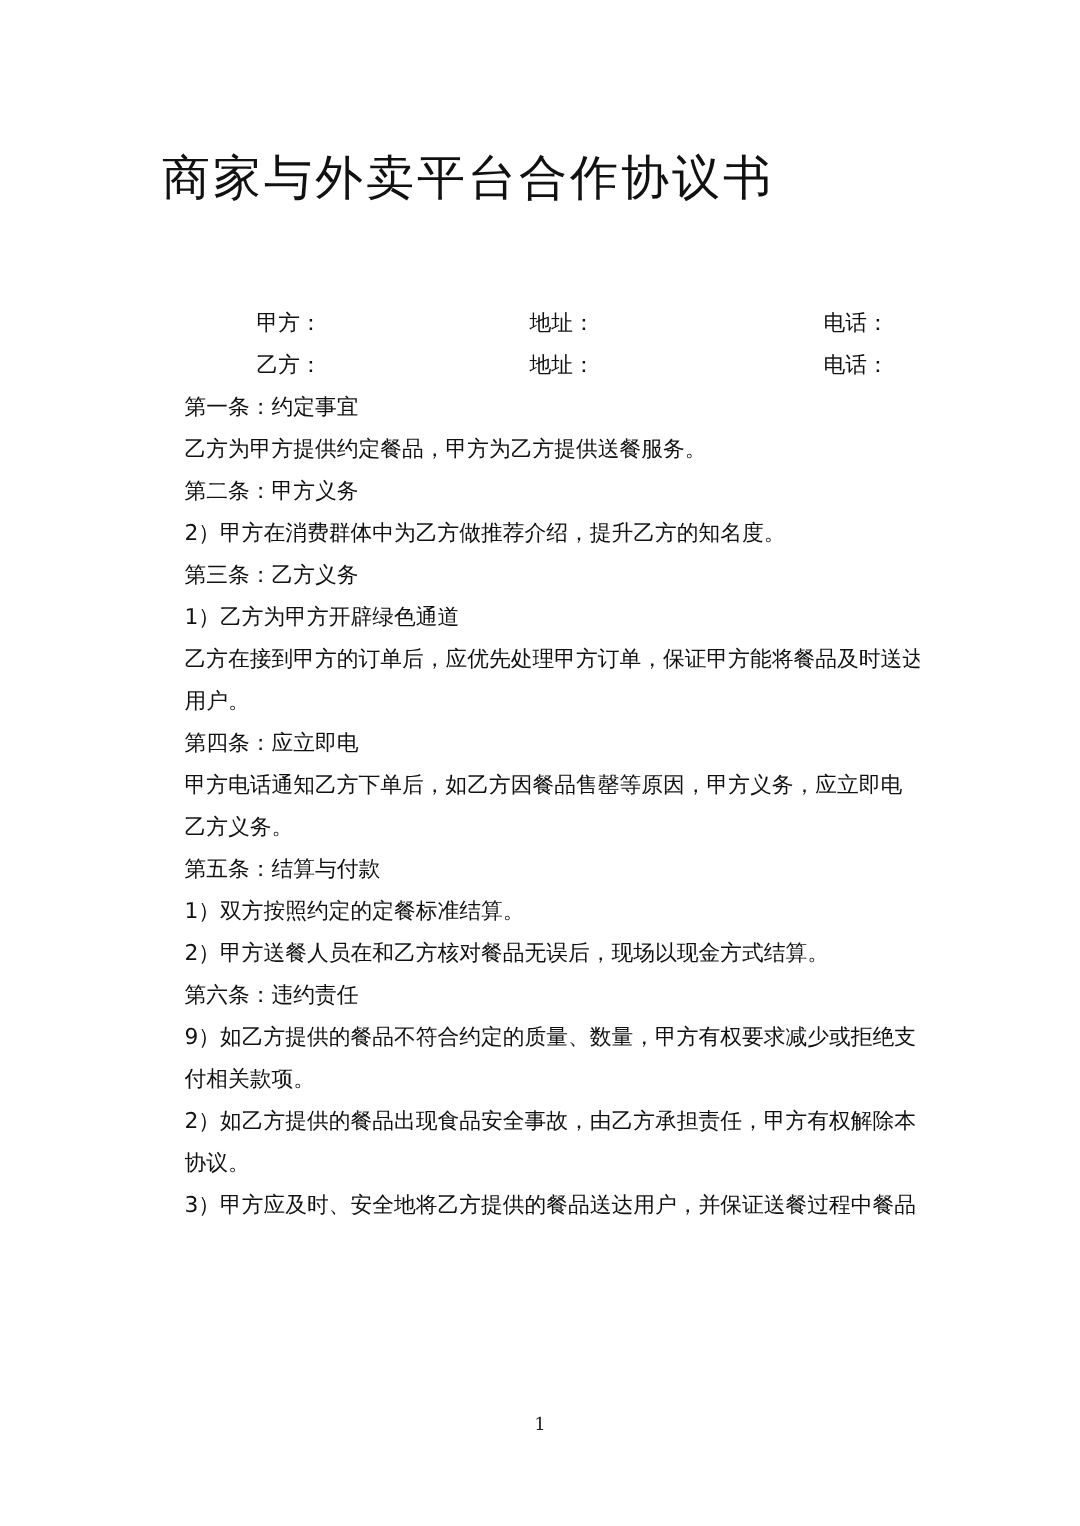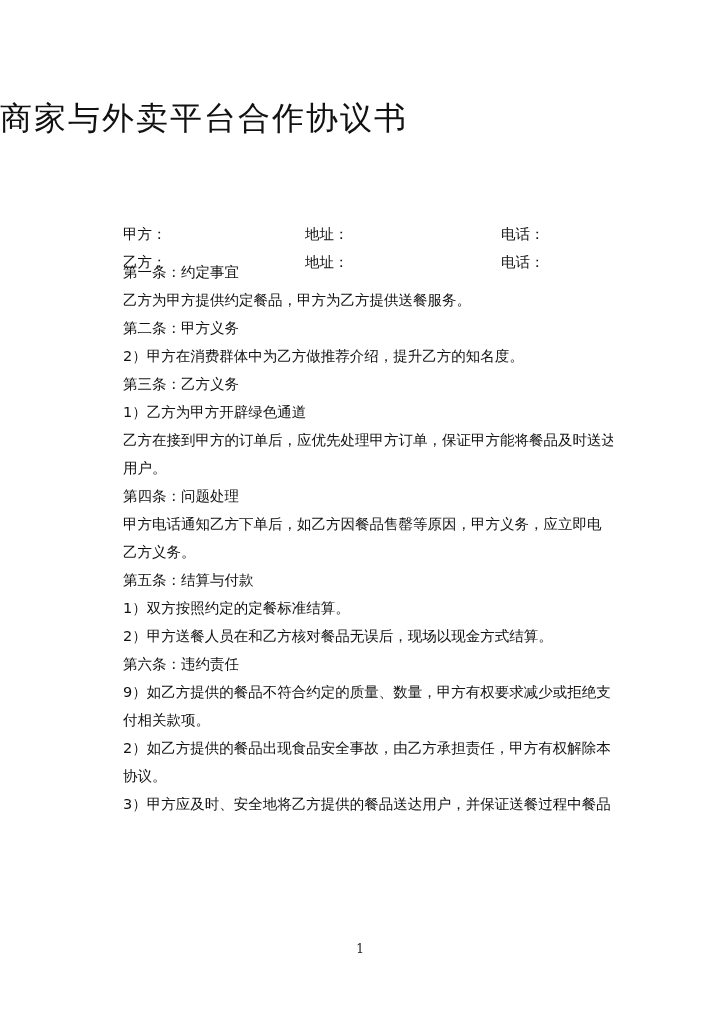--- a/index.html
+++ b/index.html
@@ -19,20 +19,21 @@
       position: absolute;
       left: 0; top: 0;
       width: 720px; height: 1017px;
       background: #ffffff;
     }
     .title {
       position: absolute;
       left: 0;
       width: 624px;
       top: 96px;
+      text-align: center;
       font-family: "DejaVu Serif", "Liberation Serif", serif;
       font-size: 32px;
       letter-spacing: 2px;
       color: #111;
       line-height: 44px;
     }
     .body-text {
       position: absolute;
       left: 123px;
       top: 202px;
@@ -44,21 +45,22 @@
       height: 28px;
       white-space: nowrap;
       overflow: hidden;
     }
     .party-row {
       position: relative;
       height: 28px;
     }
     .party-row span {
       position: absolute;
-      top: 18px;
+      top: 0;
+      margin-left: 48px;
     }
     .party-row .f1 { left: 0; }
     .party-row .f2 { left: 182px; }
     .party-row .f3 { left: 378px; }
     .page-number {
       position: absolute;
       left: 0;
       width: 720px;
       top: 942px;
       text-align: center;
@@ -86,21 +88,21 @@
     </div>
 
     <div class="line">第一条：约定事宜</div>
     <div class="line">乙方为甲方提供约定餐品，甲方为乙方提供送餐服务。</div>
     <div class="line">第二条：甲方义务</div>
     <div class="line">2）甲方在消费群体中为乙方做推荐介绍，提升乙方的知名度。</div>
     <div class="line">第三条：乙方义务</div>
     <div class="line">1）乙方为甲方开辟绿色通道</div>
     <div class="line">乙方在接到甲方的订单后，应优先处理甲方订单，保证甲方能将餐品及时送达</div>
     <div class="line">用户。</div>
-    <div class="line">第四条：问题处理</div>
+    <div class="line">第四条：应立即电</div>
     <div class="line">甲方电话通知乙方下单后，如乙方因餐品售罄等原因，甲方义务，应立即电</div>
     <div class="line">乙方义务。</div>
     <div class="line">第五条：结算与付款</div>
     <div class="line">1）双方按照约定的定餐标准结算。</div>
     <div class="line">2）甲方送餐人员在和乙方核对餐品无误后，现场以现金方式结算。</div>
     <div class="line">第六条：违约责任</div>
     <div class="line">9）如乙方提供的餐品不符合约定的质量、数量，甲方有权要求减少或拒绝支</div>
     <div class="line">付相关款项。</div>
     <div class="line">2）如乙方提供的餐品出现食品安全事故，由乙方承担责任，甲方有权解除本</div>
     <div class="line">协议。</div>

